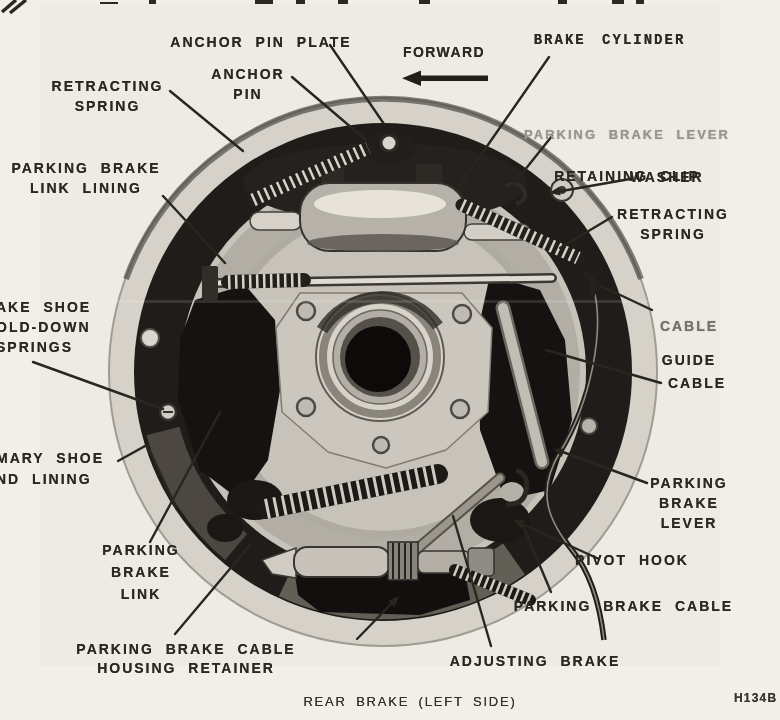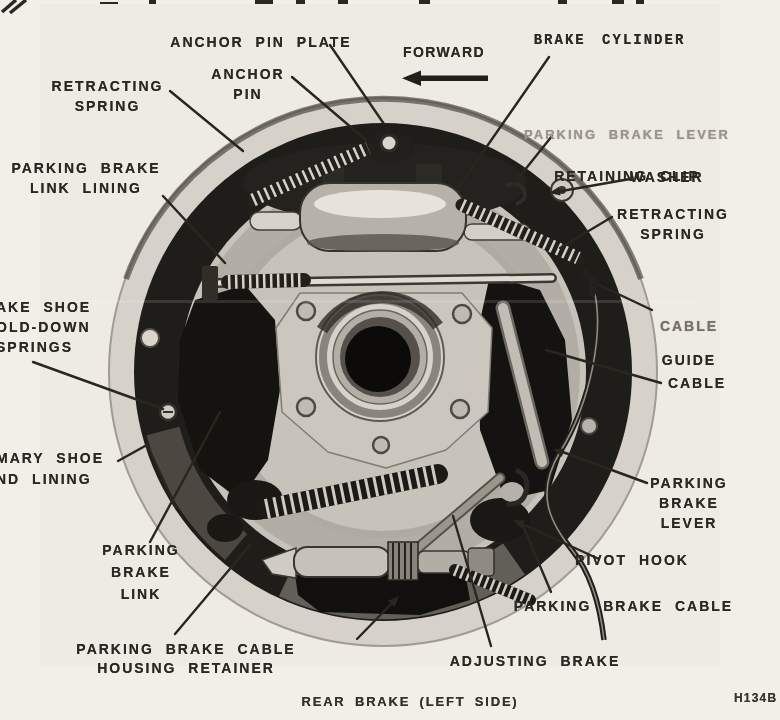--- a/index.html
+++ b/index.html
@@ -21,21 +21,21 @@
   .lbl.left{text-align:left;}
   .lbl.lh17{line-height:17px;}
   .lbl.lh19{line-height:19px;}
   .lbl.lh21{line-height:21px;}
   .lbl.lh22{line-height:22px;}
   .fade1{color:#9a968d;text-shadow:0 0 1px #9a968d;}
   .fade2{color:#77736b;text-shadow:0 0 .8px #77736b;}
   .caption{
     position:absolute;
     color:#33302a;
-    font-size:13px;font-weight:700;letter-spacing:1.8px;word-spacing:4px;
+    font-size:13px;font-weight:400;letter-spacing:1.8px;word-spacing:4px;
     text-align:center;text-shadow:0 0 .6px rgba(43,39,34,.8);
   }
   .figcode{
     position:absolute;
     color:#3a362f;font-size:12px;font-weight:700;letter-spacing:1.2px;
     white-space:nowrap;text-shadow:0 0 .5px rgba(43,39,34,.8);
   }
 </style>
 </head>
 <body>

